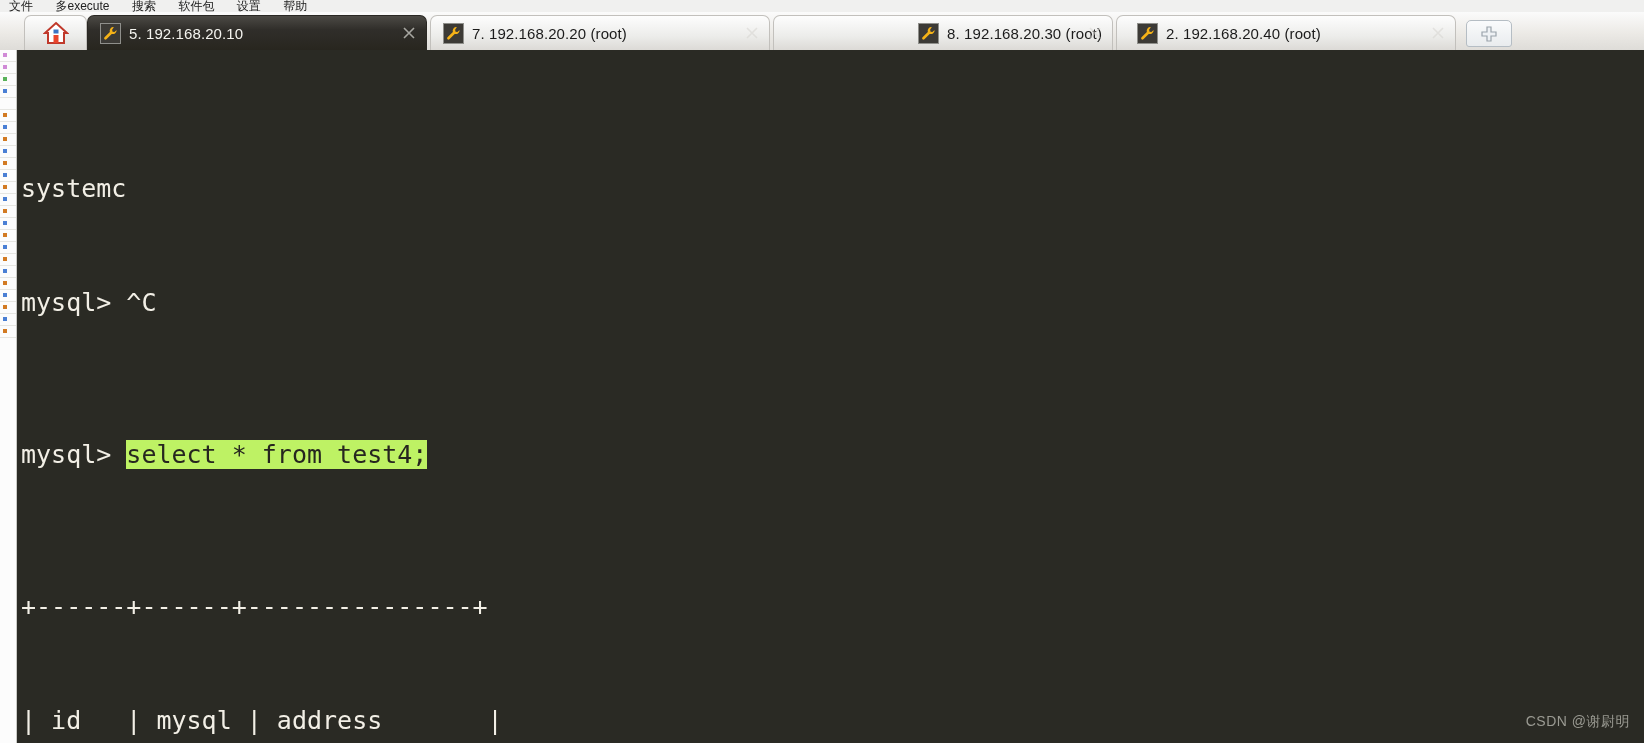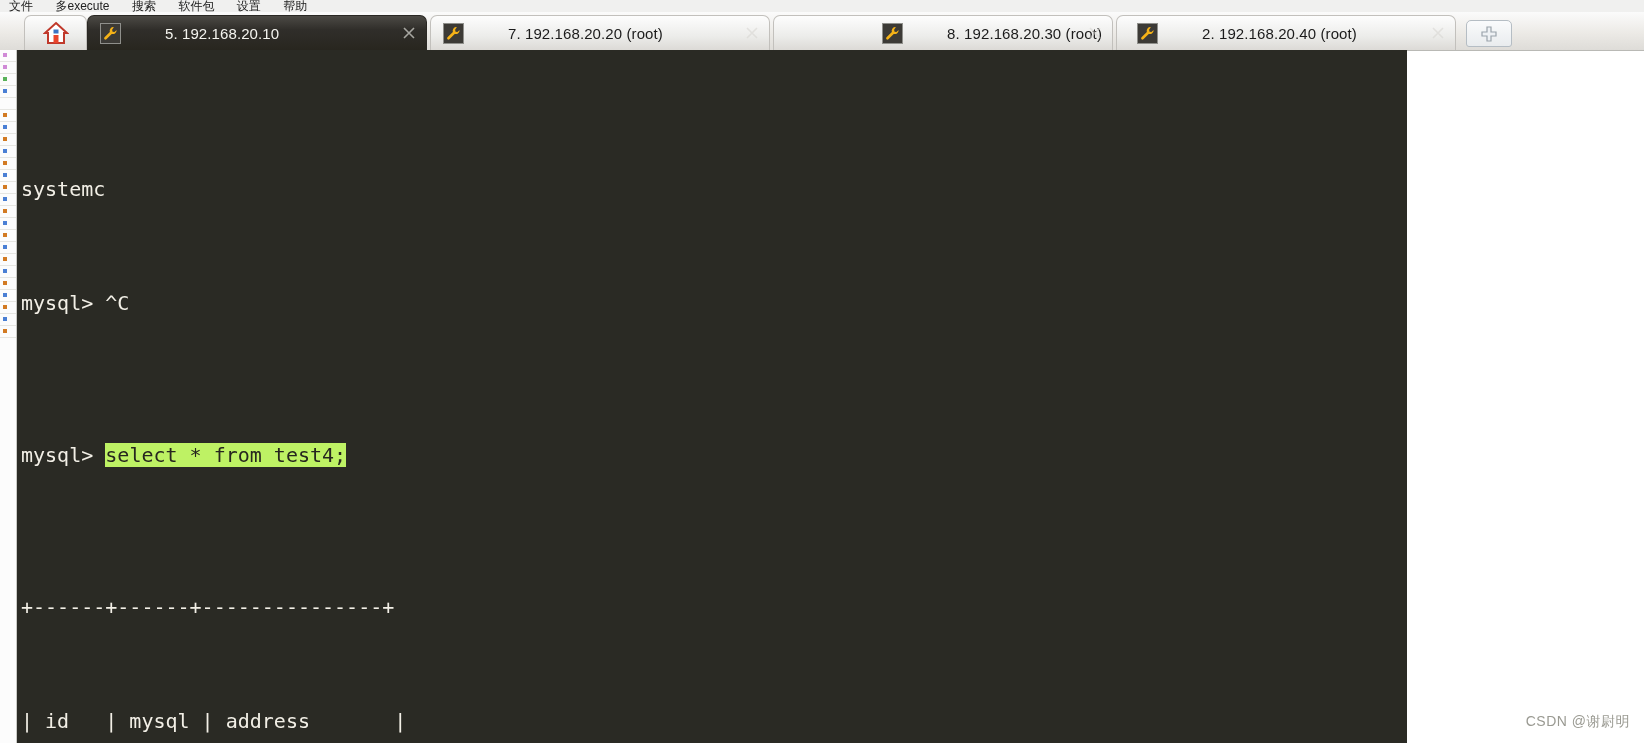--- a/index.html
+++ b/index.html
@@ -55,21 +55,20 @@
     top: 3px;
     height: 35px;
     box-sizing: border-box;
     border-radius: 7px 7px 0 0;
     display: flex;
     align-items: center;
     padding: 0 10px 0 12px;
     font-size: 15px;
     overflow: hidden;
     cursor: default;
-    gap: 36px;
   }
   .tab.home {
     justify-content: center;
     padding: 0;
   }
   .tab.inactive {
     background: linear-gradient(to bottom, #fdfdfd 0%, #ececea 60%, #dcdad6 100%);
     border: 1px solid #c2c0bc;
     border-bottom: none;
     color: #1b1b1b;
@@ -147,27 +146,27 @@
     background: #d08ad6;
   }
   .sidepanel .sp-dot.b { background: #4a7fd4; }
   .sidepanel .sp-dot.g { background: #59b259; }
   .sidepanel .sp-dot.o { background: #d27a22; }
 
   
   .terminal {
     position: absolute;
     left: 17px; top: 50px;
-    width: 1390px;
+    width: 1627px;
     height: 693px;
     background: #2a2a24;
     box-sizing: border-box;
     overflow: hidden;
     font-family: "DejaVu Sans Mono", "Liberation Mono", monospace;
-    font-size: 20px;
+    font-size: 25px;
     line-height: 38px;
     color: #f2efe6;
     padding: 6px 0 0 4px;
     white-space: pre;
     letter-spacing: 0px;
   }
   .term-line {
     height: 38px;
     white-space: pre;
     display: block;

